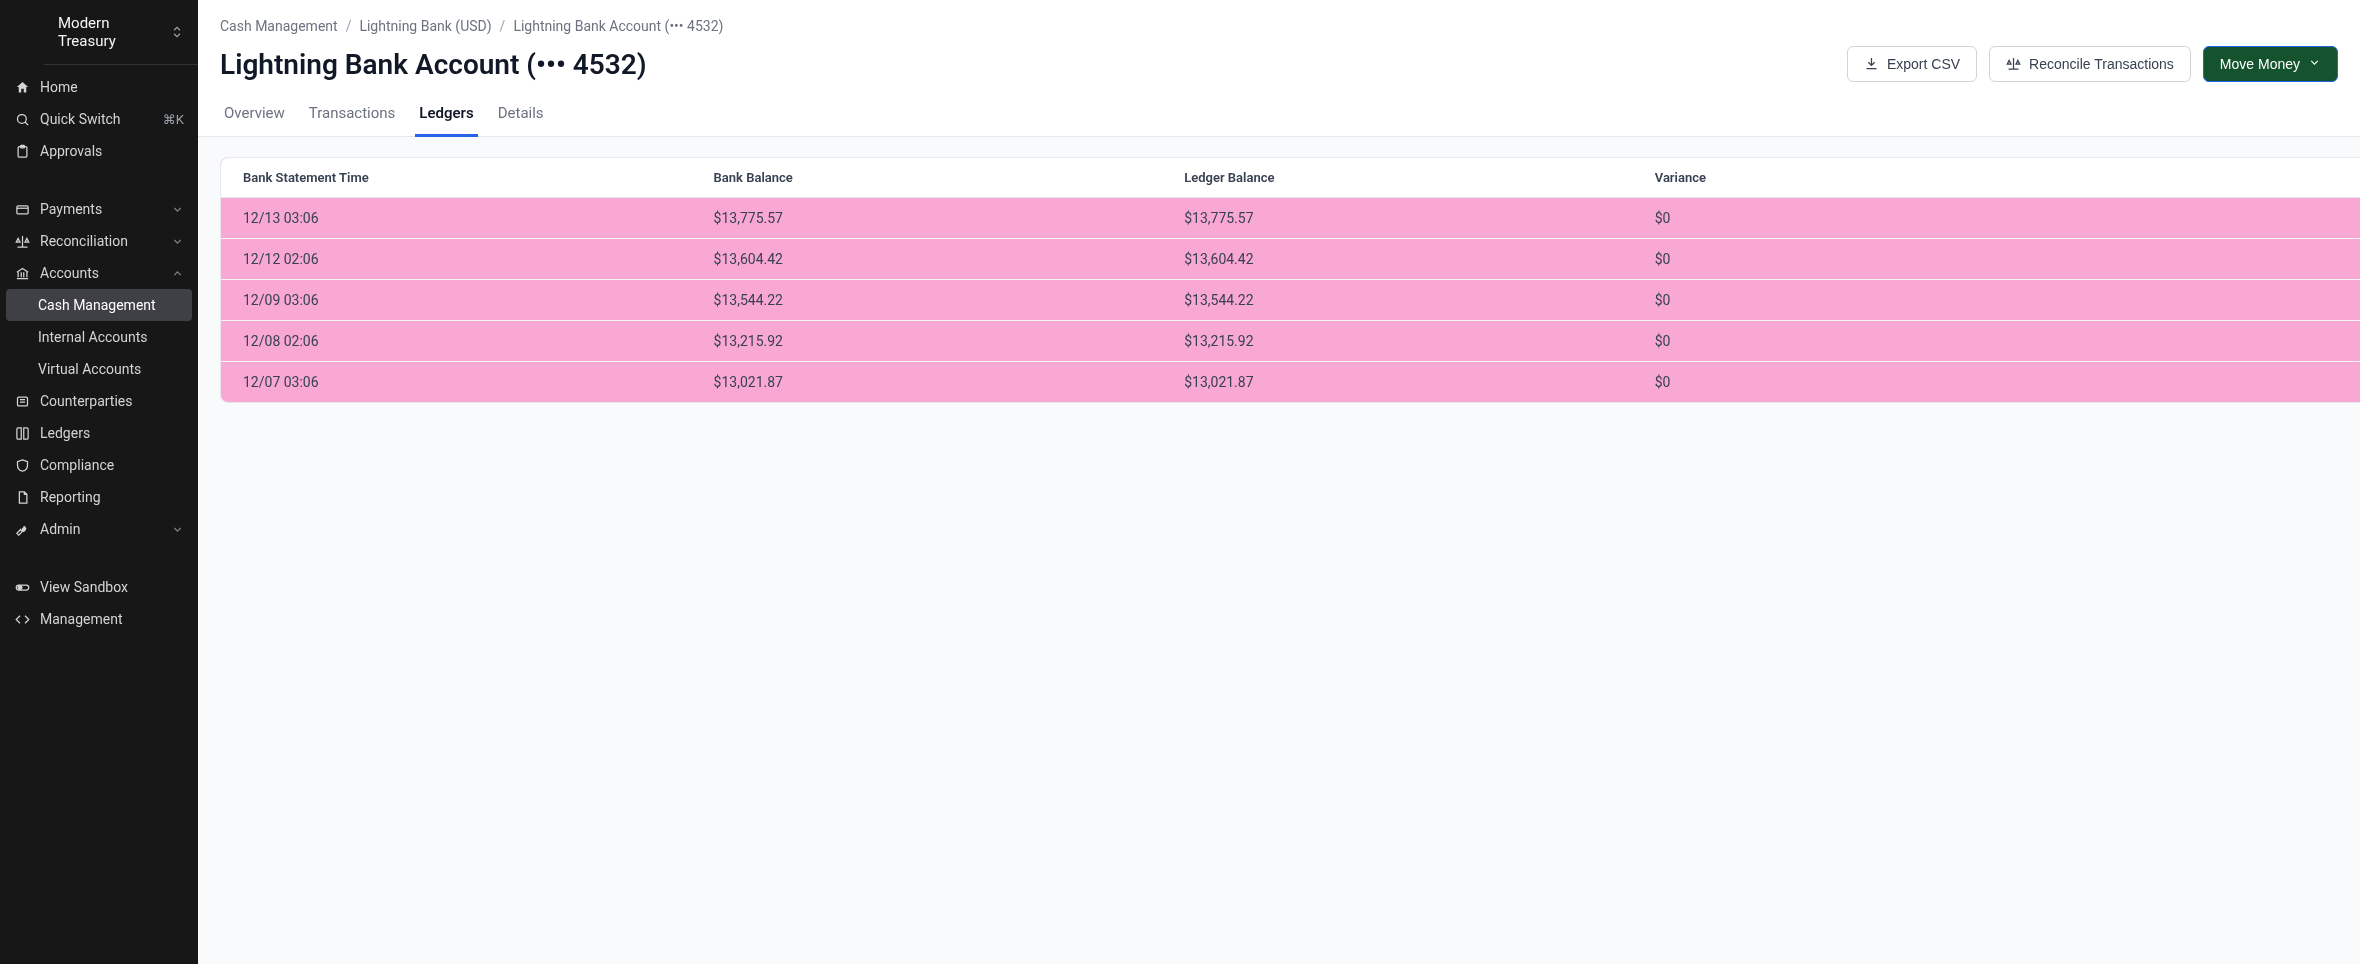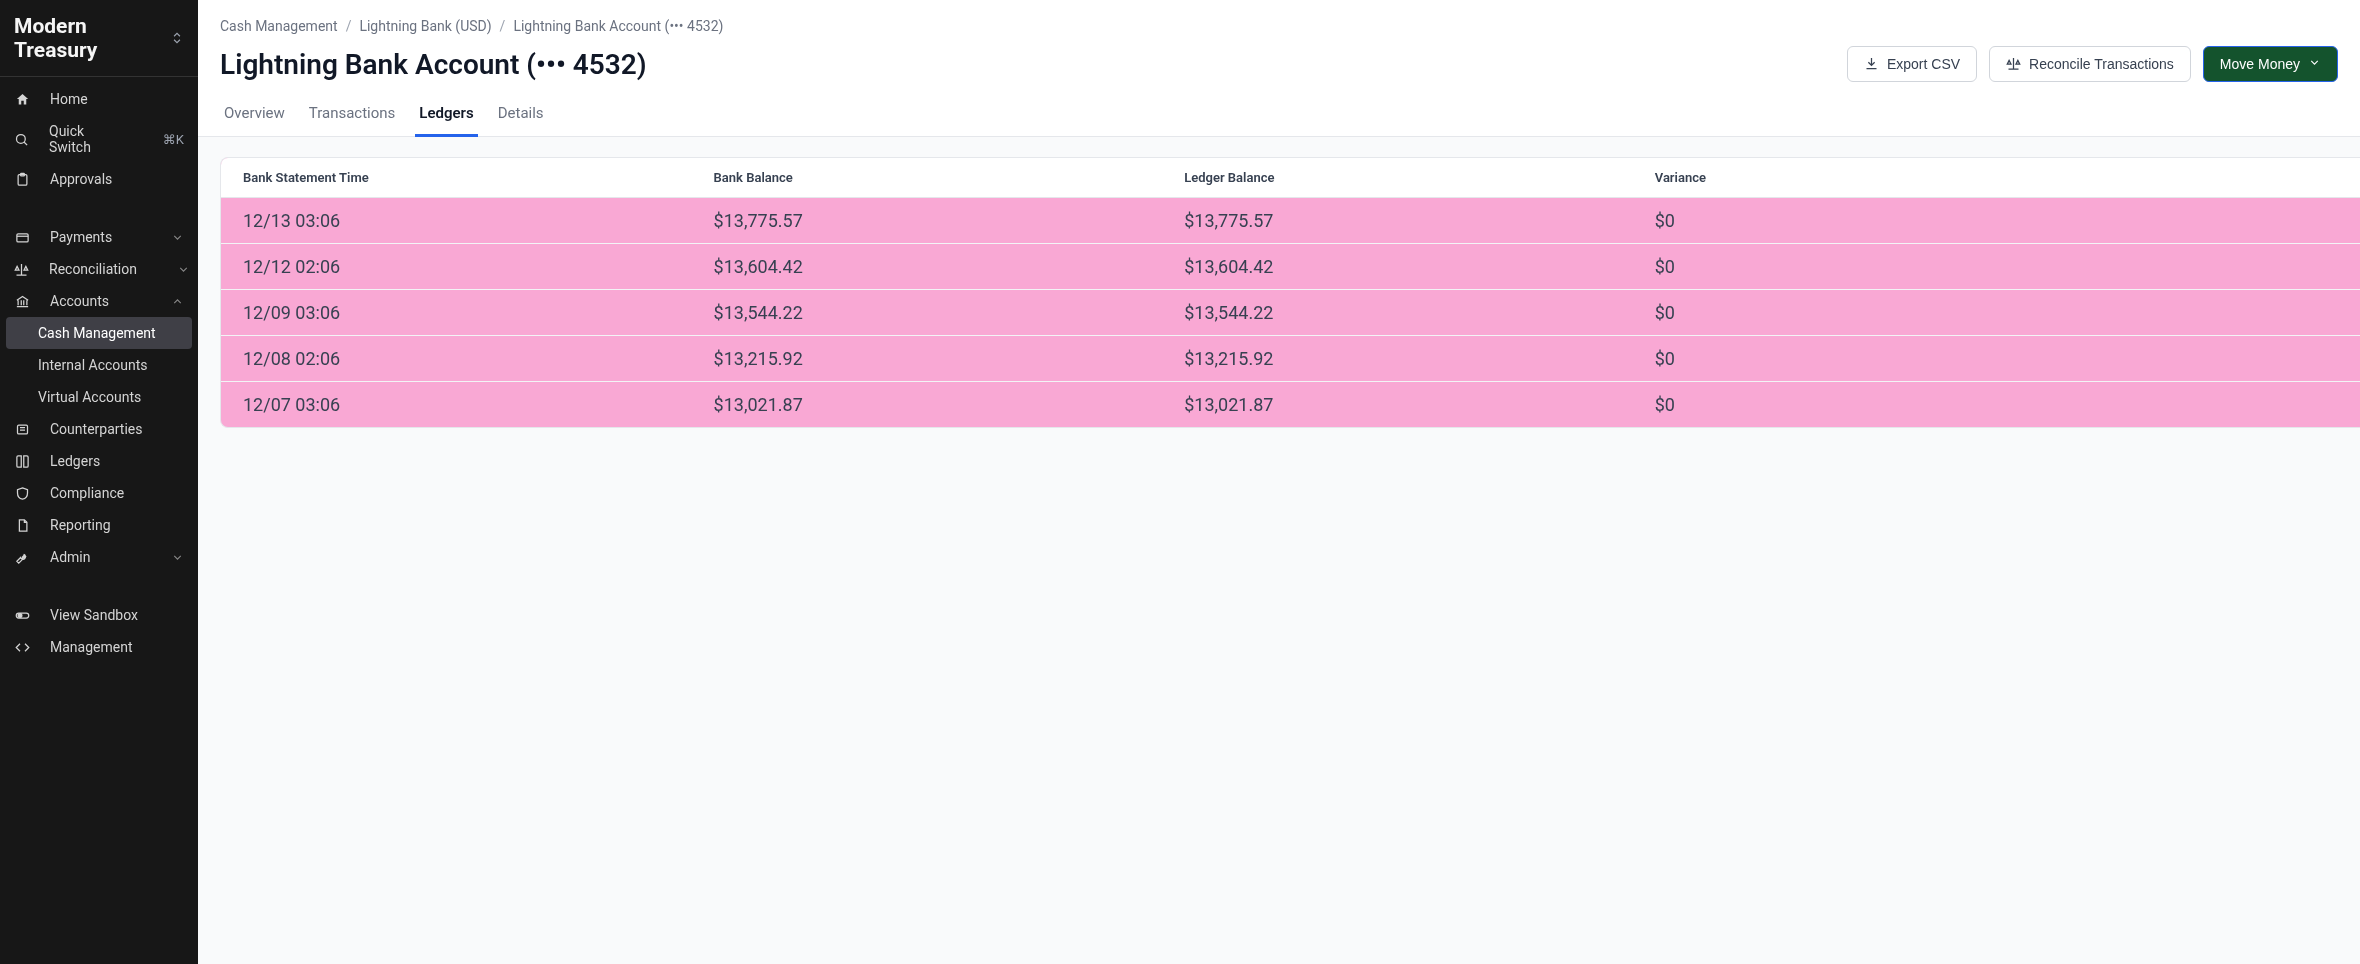--- a/index.html
+++ b/index.html
@@ -23,36 +23,37 @@
     flex-direction: column;
     flex-shrink: 0;
   }
   .sidebar-header {
     display: flex;
     align-items: center;
     justify-content: space-between;
     padding: 14px 14px;
     border-bottom: 1px solid #333;
     color: #f5f5f5;
-    font-weight: 700;
-    font-size: 21px;
+    font-weight: 400;
+    font-size: 15px;
+    margin-left: 44px;
   }
   .sidebar-header .switch-icon {
     color: #9ca3af;
   }
   .nav-group { padding: 6px 0; }
   .nav-divider { height: 14px; }
   .nav-item {
     display: flex;
     align-items: center;
     padding: 8px 14px;
     color: #d4d4d4;
     cursor: pointer;
     font-size: 14px;
-    gap: 20px;
+    gap: 10px;
   }
   .nav-item .icon { width: 16px; display: inline-flex; justify-content: center; color: #d4d4d4; }
   .nav-item .spacer { flex: 1; }
   .nav-item .chev { color: #888; }
   .nav-item .shortcut { color: #9ca3af; font-size: 13px; }
   .nav-subitem {
     display: flex;
     align-items: center;
     padding: 8px 14px 8px 38px;
     color: #d4d4d4;
@@ -156,21 +157,21 @@
     text-align: left;
     font-size: 13px;
     font-weight: 600;
     color: #374151;
     padding: 12px 22px;
     border-bottom: 1px solid #e5e7eb;
     background: #fff;
   }
   tbody td {
     padding: 12px 22px;
-    font-size: 18px;
+    font-size: 14px;
     color: #374151;
     border-bottom: 1px solid #f3f4f6;
   }
   tbody tr:last-child td { border-bottom: none; }
   .col-time { width: 22%; }
   .col-bank { width: 22%; }
   .col-ledger { width: 22%; }
   .col-var { width: 34%; }
 
   svg { display: block; }

